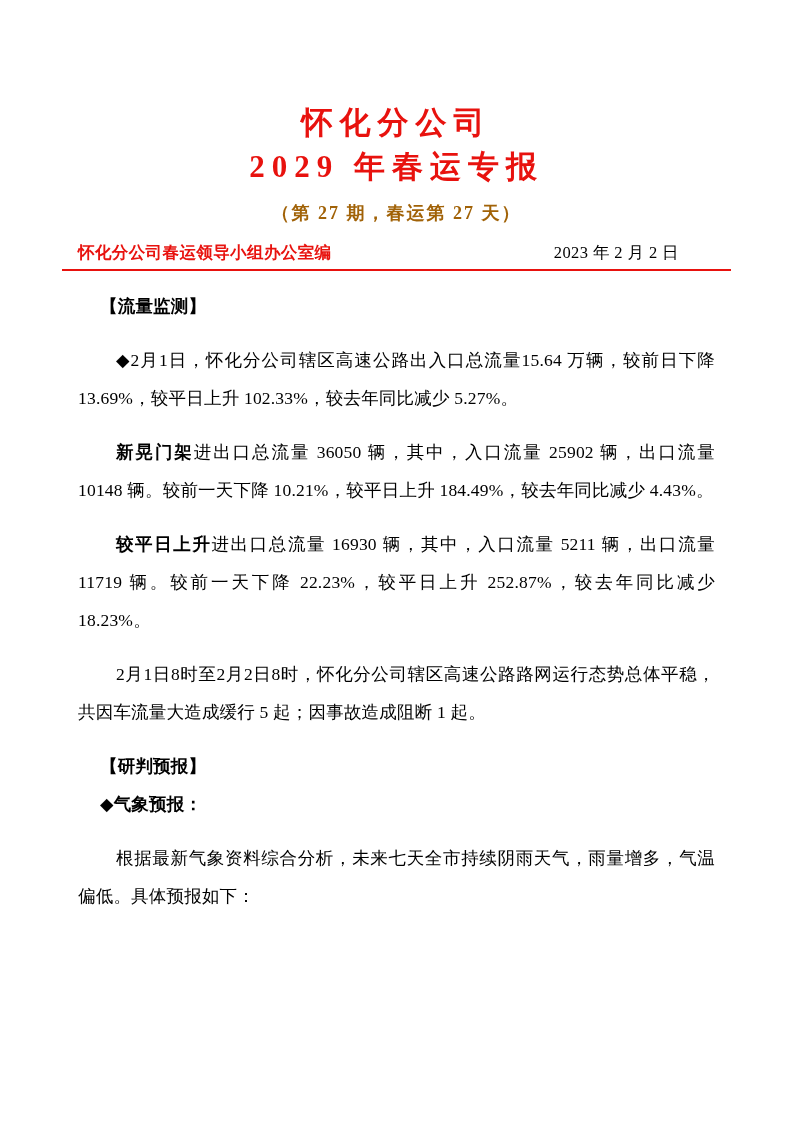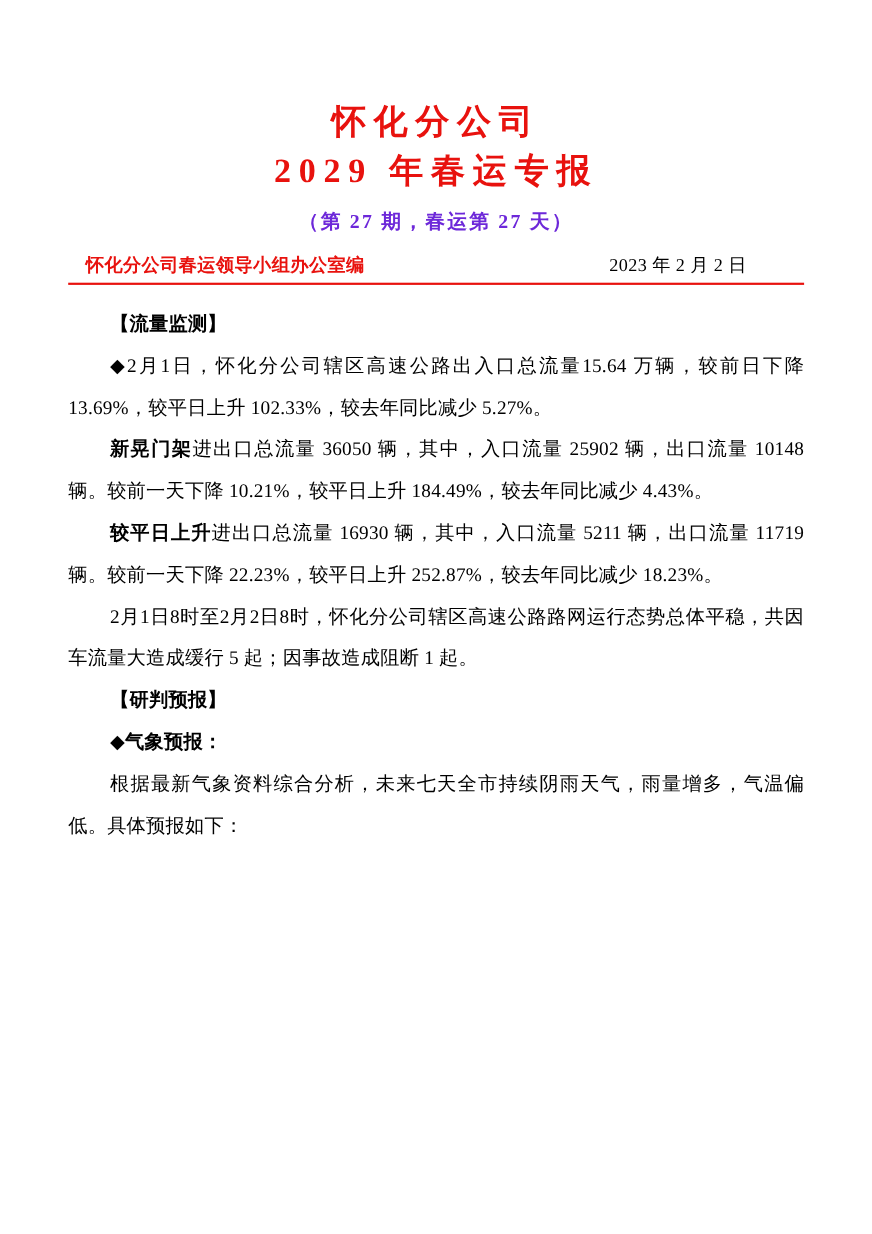--- a/index.html
+++ b/index.html
@@ -12,21 +12,21 @@
     height: 1122px;
     font-family: "Liberation Serif", "DejaVu Serif", serif;
     color: #000000;
     position: relative;
     overflow: hidden;
   }
   .page {
     width: 793px;
     height: 940px;
     box-sizing: border-box;
-    padding: 4px 62px;
+    padding: 16px 62px;
     position: relative;
   }
 
   
   .masthead {
     padding-top: 86px;
     text-align: center;
   }
   .mast-line {
     color: #e8120e;
@@ -38,21 +38,21 @@
   }
   .mast-line-2 {
     color: #e8120e;
     font-weight: bold;
     font-size: 31px;
     letter-spacing: 7px;
     line-height: 46px;
     white-space: nowrap;
   }
   .mast-sub {
-    color: #6d28d9;
+    color: #a16207;
     font-weight: bold;
     font-size: 18px;
     letter-spacing: 2px;
     line-height: 34px;
     margin-top: 6px;
   }
 
   .issue-row {
     display: flex;
     align-items: flex-end;
@@ -81,21 +81,21 @@
 
   
   .body-text {
     margin-top: 16px;
     font-size: 17.5px;
     line-height: 38px;
     text-align: justify;
     letter-spacing: 0.2px;
   }
   .p {
-    margin: 0;
+    margin: 16px;
     text-indent: 38px;
   }
   .section-head {
     margin: 0;
     text-indent: 38px;
     font-weight: bold;
   }
   .bullet-head {
     margin: 0;
     text-indent: 38px;

